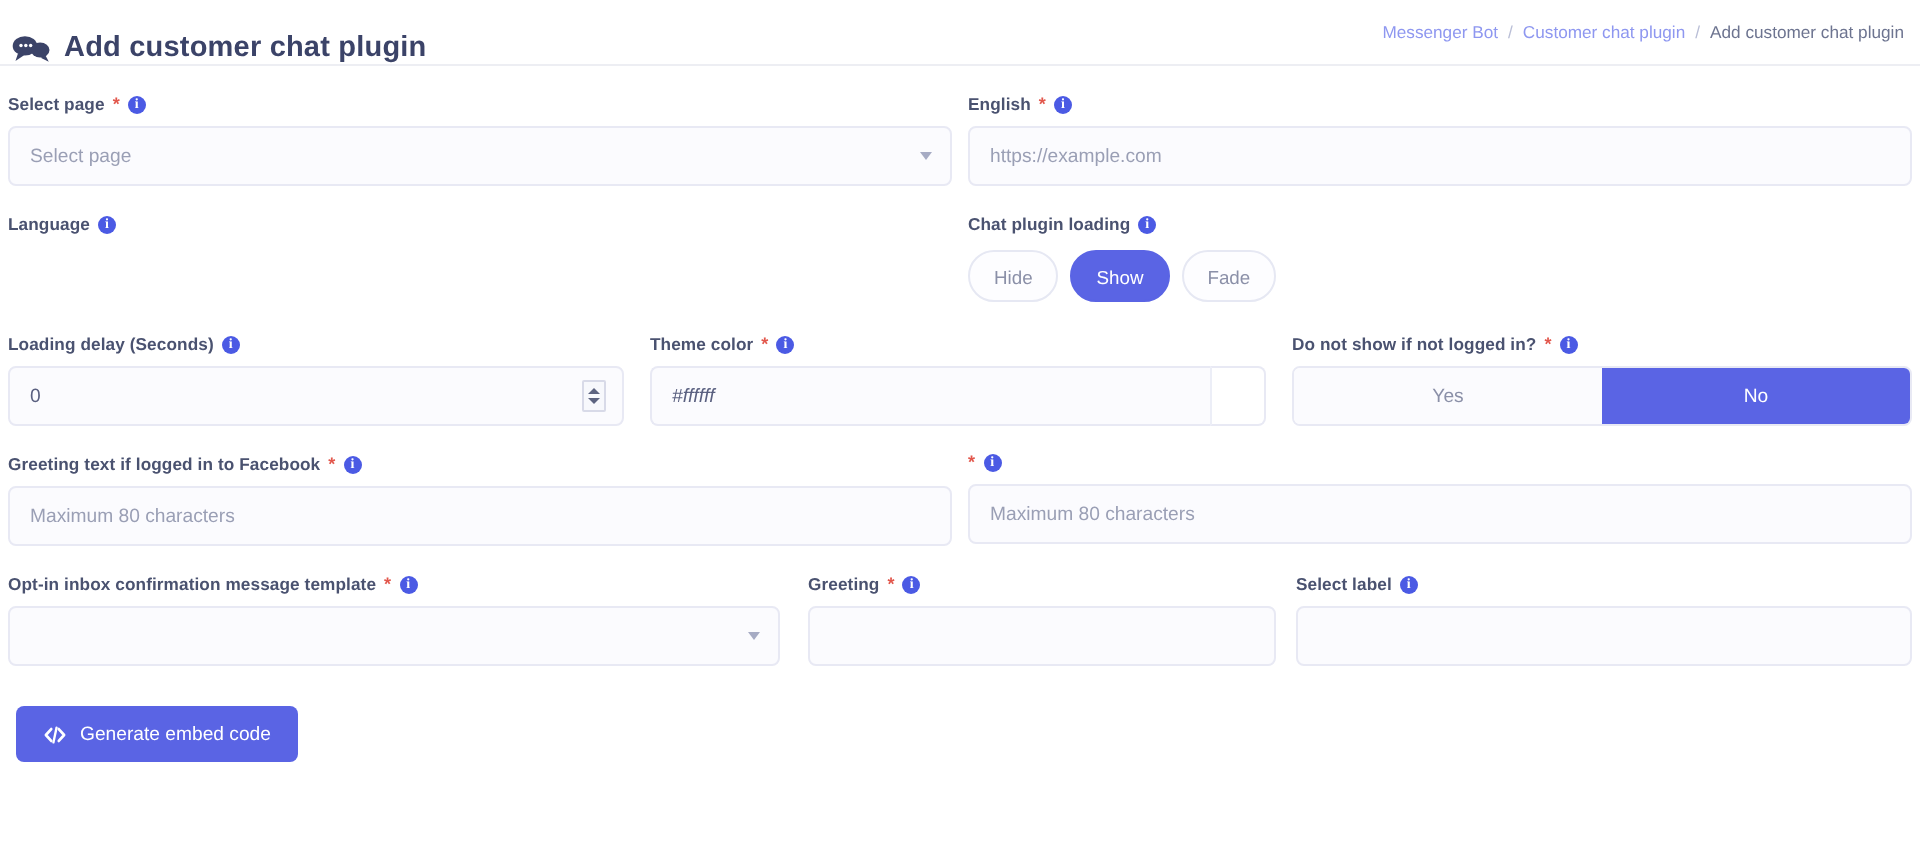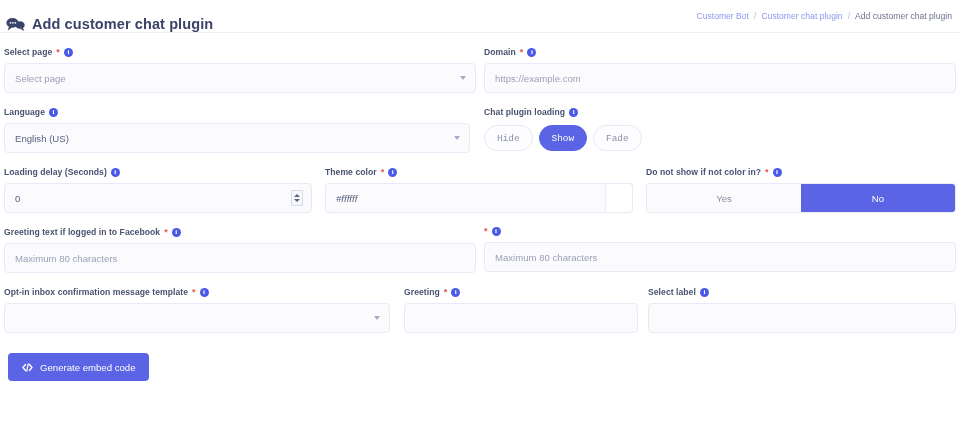--- a/index.html
+++ b/index.html
@@ -85,21 +85,21 @@
   
   .color-combo { display: flex; align-items: stretch; }
   .color-combo .inp { flex: 1; border-radius: 4px 0 0 4px; border-right: none; font-style: italic; }
   .color-swatch {
     width: 28px; background: #ffffff;
     border: 1px solid #e8e9f4; border-left: 1px solid #eceef7;
     border-radius: 0 4px 4px 0;
   }
 
   
-  .pills { display: flex; gap: 6px; align-items: center; height: 30px; font-family: Liberation Mono, monospace; }
+  .pills { display: flex; gap: 6px; align-items: center; height: 30px; }
   .pill {
     height: 26px; min-width: 44px; padding: 0 12px;
     border-radius: 14px;
     border: 1px solid #e6e8f3; background: #fdfdff;
     display: flex; align-items: center; justify-content: center;
     font-size: 9.4px; color: #8b90a8;
   }
   .pill.active {
     background: #5a64e4; border-color: #5a64e4; color: #fff;
   }
@@ -139,21 +139,21 @@
         <ellipse cx="16.3" cy="8.6" rx="5.4" ry="4.3" fill="#3b4368"></ellipse>
         <path d="M19.4 11.8 L21.3 15.4 L16.6 13.1 Z" fill="#3b4368"></path>
         <circle cx="5.2" cy="6.0" r="1.0" fill="#fdfdff"></circle>
         <circle cx="8.0" cy="6.0" r="1.0" fill="#fdfdff"></circle>
         <circle cx="10.8" cy="6.0" r="1.0" fill="#fdfdff"></circle>
       </svg>
       <div class="page-title">Add customer chat plugin</div>
     </div>
 
     <div class="breadcrumb">
-      <span class="bc-link">Customer Bot</span>
+      <span class="bc-link">Messenger Bot</span>
       <span class="bc-sep">/</span>
       <span class="bc-link">Customer chat plugin</span>
       <span class="bc-sep">/</span>
       <span class="bc-current">Add customer chat plugin</span>
     </div>
   </div>
 
   <div class="form">
 
     <div class="row">
@@ -164,39 +164,35 @@
           <span class="info-icon">i</span>
         </div>
         <div class="inp">
           <span>Select page</span>
           <span class="chev"></span>
         </div>
       </div>
 
       <div class="field" style="width:472px;">
         <div class="lbl">
-          <span>Domain</span>
+          <span>English</span>
           <span class="ast">*</span>
           <span class="info-icon">i</span>
         </div>
         <div class="inp">
           <span>https://example.com</span>
         </div>
       </div>
     </div>
 
     <div class="row">
       <div class="field" style="width:466px;margin-right:14px;text-align:right;">
         <div class="lbl">
           <span>Language</span>
           <span class="info-icon">i</span>
-        </div>
-        <div class="inp filled">
-          <span>English (US)</span>
-          <span class="chev"></span>
         </div>
       </div>
 
       <div class="field">
         <div class="lbl">
           <span>Chat plugin loading</span>
           <span class="info-icon">i</span>
         </div>
         <div class="pills">
           <div class="pill">Hide</div>
@@ -230,21 +226,21 @@
         <div class="color-combo">
           <div class="inp filled">
             <span>#ffffff</span>
           </div>
           <div class="color-swatch"></div>
         </div>
       </div>
 
       <div class="field" style="width:312px;">
         <div class="lbl">
-          <span>Do not show if not color in?</span>
+          <span>Do not show if not logged in?</span>
           <span class="ast">*</span>
           <span class="info-icon">i</span>
         </div>
         <div class="seg">
           <div>Yes</div>
           <div class="active">No</div>
         </div>
       </div>
     </div>
 

